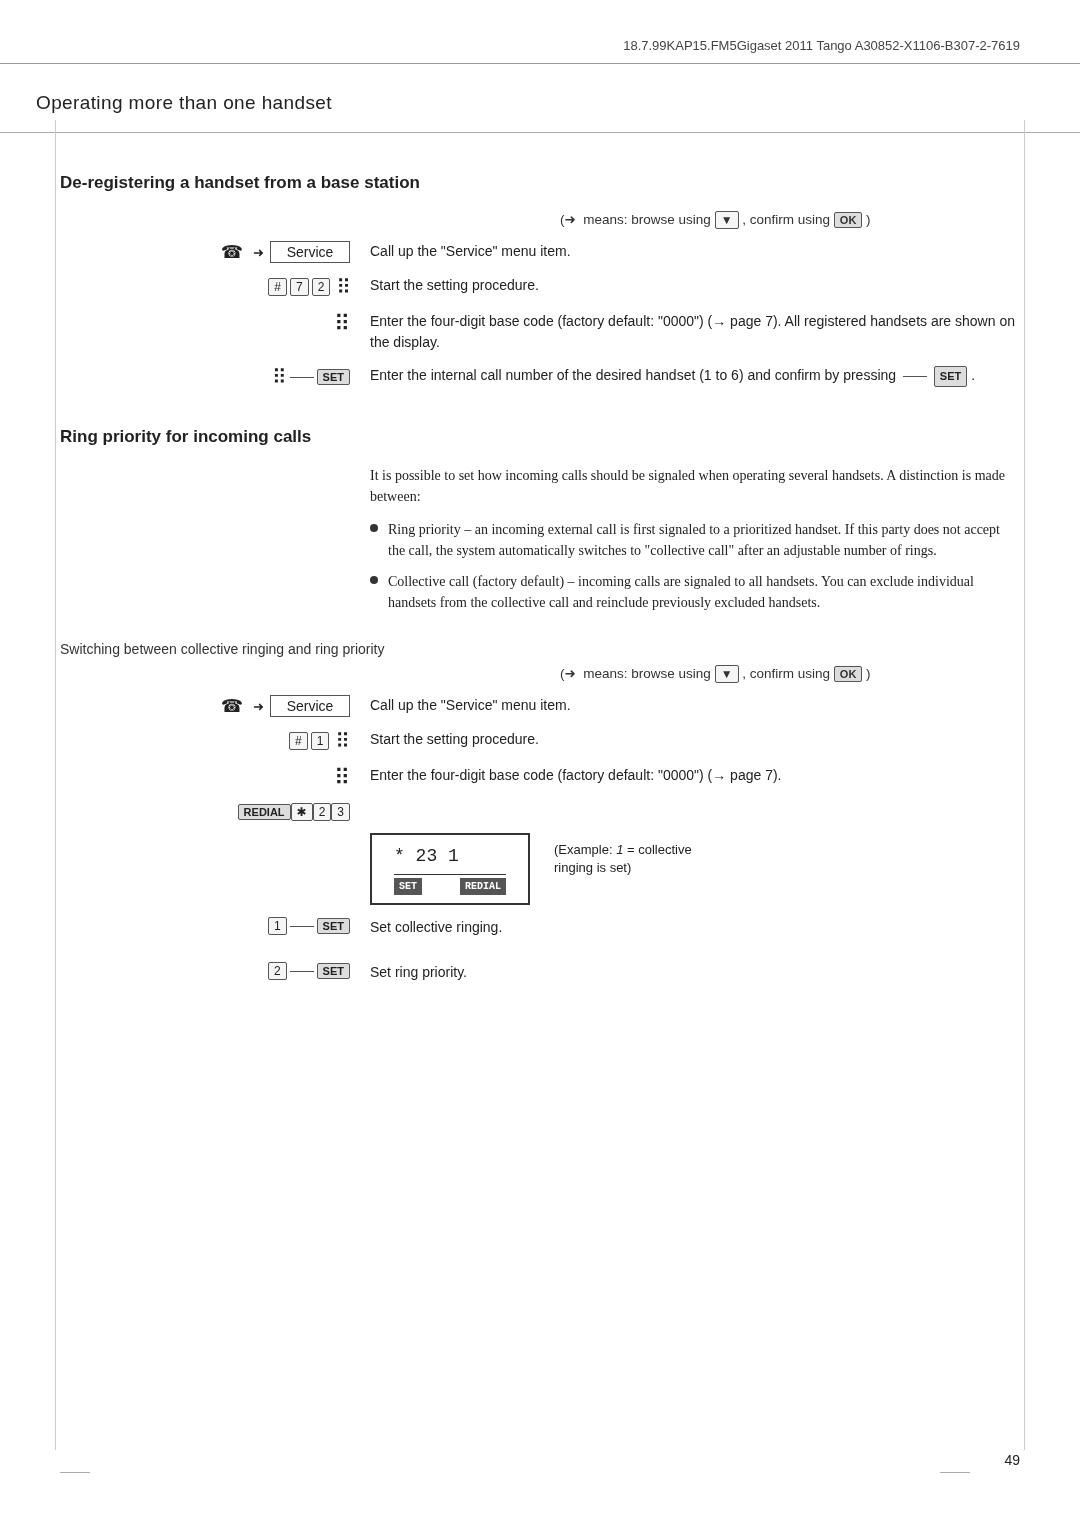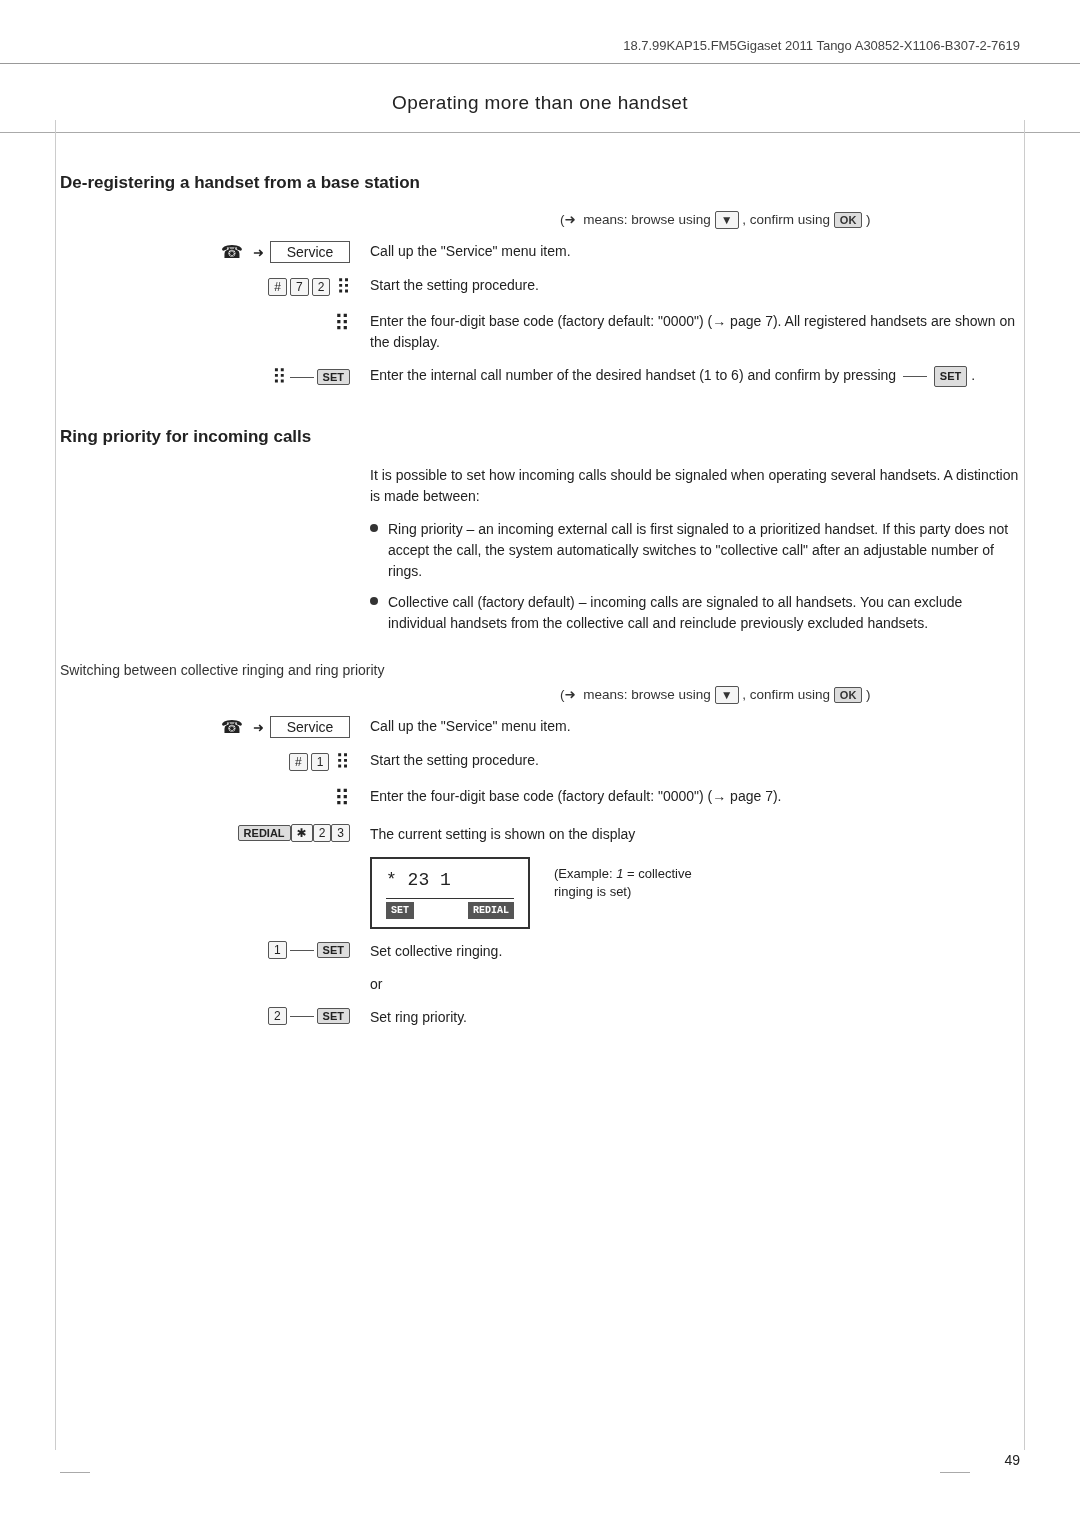--- a/index.html
+++ b/index.html
@@ -31,22 +31,21 @@
       border-bottom: 1px solid #999;
       margin-bottom: 0;
     }
 
     .header-left { }
     .header-center { }
     .header-right { }
 
     
     .page-title-area {
-      text-align: center;
-      padding: 28px 60px 18px 60px;
+      padding: 28px 60px 18px 36px;
       border-bottom: 1px solid #aaa;
     }
     .page-title {
       font-size: 19px;
       font-weight: normal;
       letter-spacing: 0.02em;
     }
 
     
     .main-content {
@@ -203,21 +202,21 @@
       border-radius: 50%;
       background: #333;
       margin-top: 5px;
       margin-right: 10px;
       flex-shrink: 0;
     }
 
     
     .display-example {
       border: 2px solid #333;
-      padding: 8px 14px;
+      padding: 8px 22px;
       width: 160px;
       font-size: 18px;
       font-family: 'Courier New', monospace;
       background: #fff;
       position: relative;
     }
     .display-example .soft-keys {
       display: flex;
       justify-content: space-between;
       font-size: 11px;
@@ -389,21 +388,21 @@
         </div>
 
       </div>
     </div>
 
     <div class="section2 section-gap">
       <div class="section-heading">Ring priority for incoming calls</div>
 
       <div style="display:flex;">
         <div style="width:310px; min-width:310px;"></div>
-        <div style="flex:1;">
+        <div style="flex:1;font-family:Liberation Serif, serif;">
           <p style="font-size:14px; line-height:1.5; margin-bottom:12px;">It is possible to set how incoming calls should be signaled when operating several handsets. A distinction is made between:</p>
           <ul class="bullet-list">
             <li>
               <span class="bullet-dot"></span>
               <span>Ring priority – an incoming external call is first signaled to a prioritized handset. If this party does not accept the call, the system automatically switches to "collective call" after an adjustable number of rings.</span>
             </li>
             <li>
               <span class="bullet-dot"></span>
               <span>Collective call (factory default) – incoming calls are signaled to all handsets. You can exclude individual handsets from the collective call and reinclude previously excluded handsets.</span>
             </li>
@@ -463,23 +462,20 @@
 
         <div class="instr-row">
           <div class="instr-left">
             <div class="set-line-row">
               <span class="key-redial">REDIAL</span>
               <span class="key">✱</span>
               <span class="key">2</span>
               <span class="key">3</span>
             </div>
           </div>
-          <div class="instr-right">
-            <span>The current setting is shown on the display</span>
-          </div>
         </div>
 
         <div class="instr-row">
           <div class="instr-left"></div>
           <div class="instr-right">
             <div class="display-row">
               <div class="display-example">
                 <div>* 23  1</div>
                 <div class="soft-keys">
                   <span class="soft-key-box">SET</span>
@@ -501,23 +497,20 @@
               <span class="key-set">SET</span>
             </div>
           </div>
           <div class="instr-right">
             <span>Set collective ringing.</span>
           </div>
         </div>
 
         <div class="instr-row">
           <div class="instr-left"></div>
-          <div class="instr-right">
-            <span>or</span>
-          </div>
         </div>
 
         <div class="instr-row">
           <div class="instr-left">
             <div class="set-line-row">
               <span class="key">2</span>
               <span class="key-line-connector"></span>
               <span class="key-set">SET</span>
             </div>
           </div>

